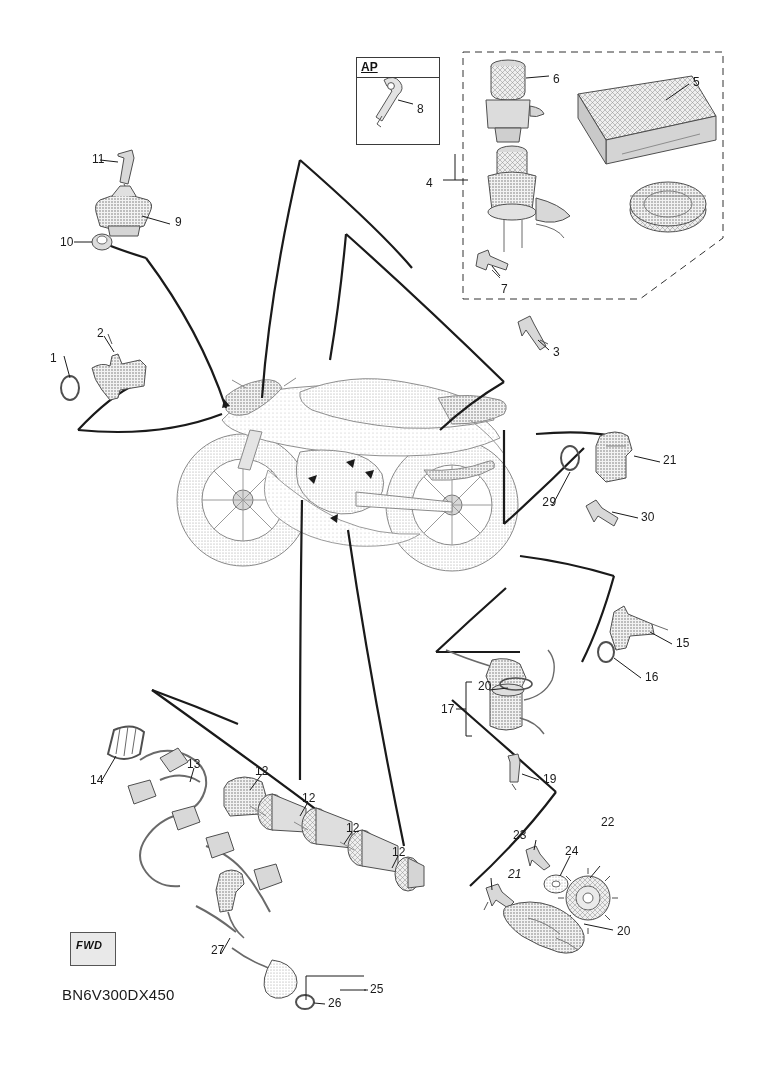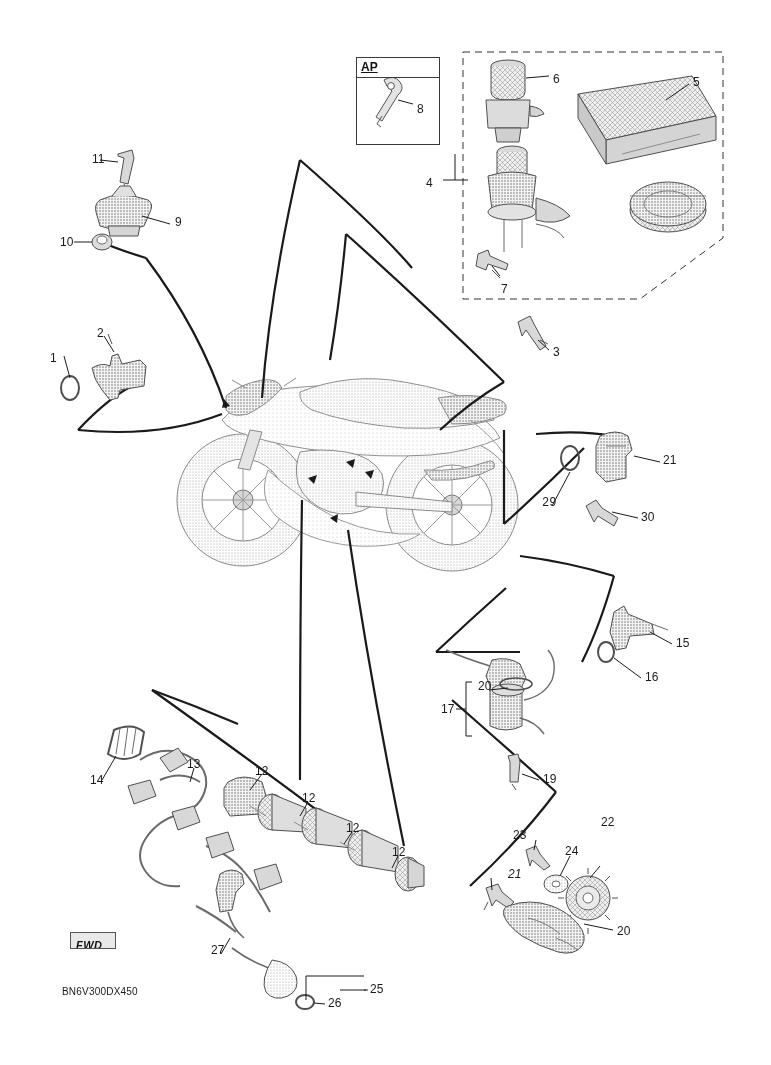--- a/index.html
+++ b/index.html
@@ -19,21 +19,21 @@
   }
   .lbl {
     position: absolute;
     font-size: 12px;
     color: #1a1a1a;
     white-space: nowrap;
     line-height: 1;
   }
   .partcode {
     position: absolute;
-    font-size: 10px;
+    font-size: 15px;
     letter-spacing: 0.2px;
     color: #1a1a1a;
     white-space: nowrap;
   }
   .apbox {
     position: absolute;
     border: 1px solid #3a3a3a;
     box-sizing: border-box;
   }
   .apbox .aplabel {
@@ -49,21 +49,21 @@
     position: absolute;
     left: 0;
     top: 19px;
     width: 100%;
     height: 1px;
     background: #3a3a3a;
   }
   .fwdbox {
     position: absolute;
     width: 46px;
-    height: 17px;
+    height: 34px;
     border: 1px solid #555;
     box-sizing: border-box;
     background: #e9e9e9;
     overflow: hidden;
   }
   .fwdbox .fwdtxt {
     position: absolute;
     left: 5px;
     top: 6px;
     font-size: 11px;

